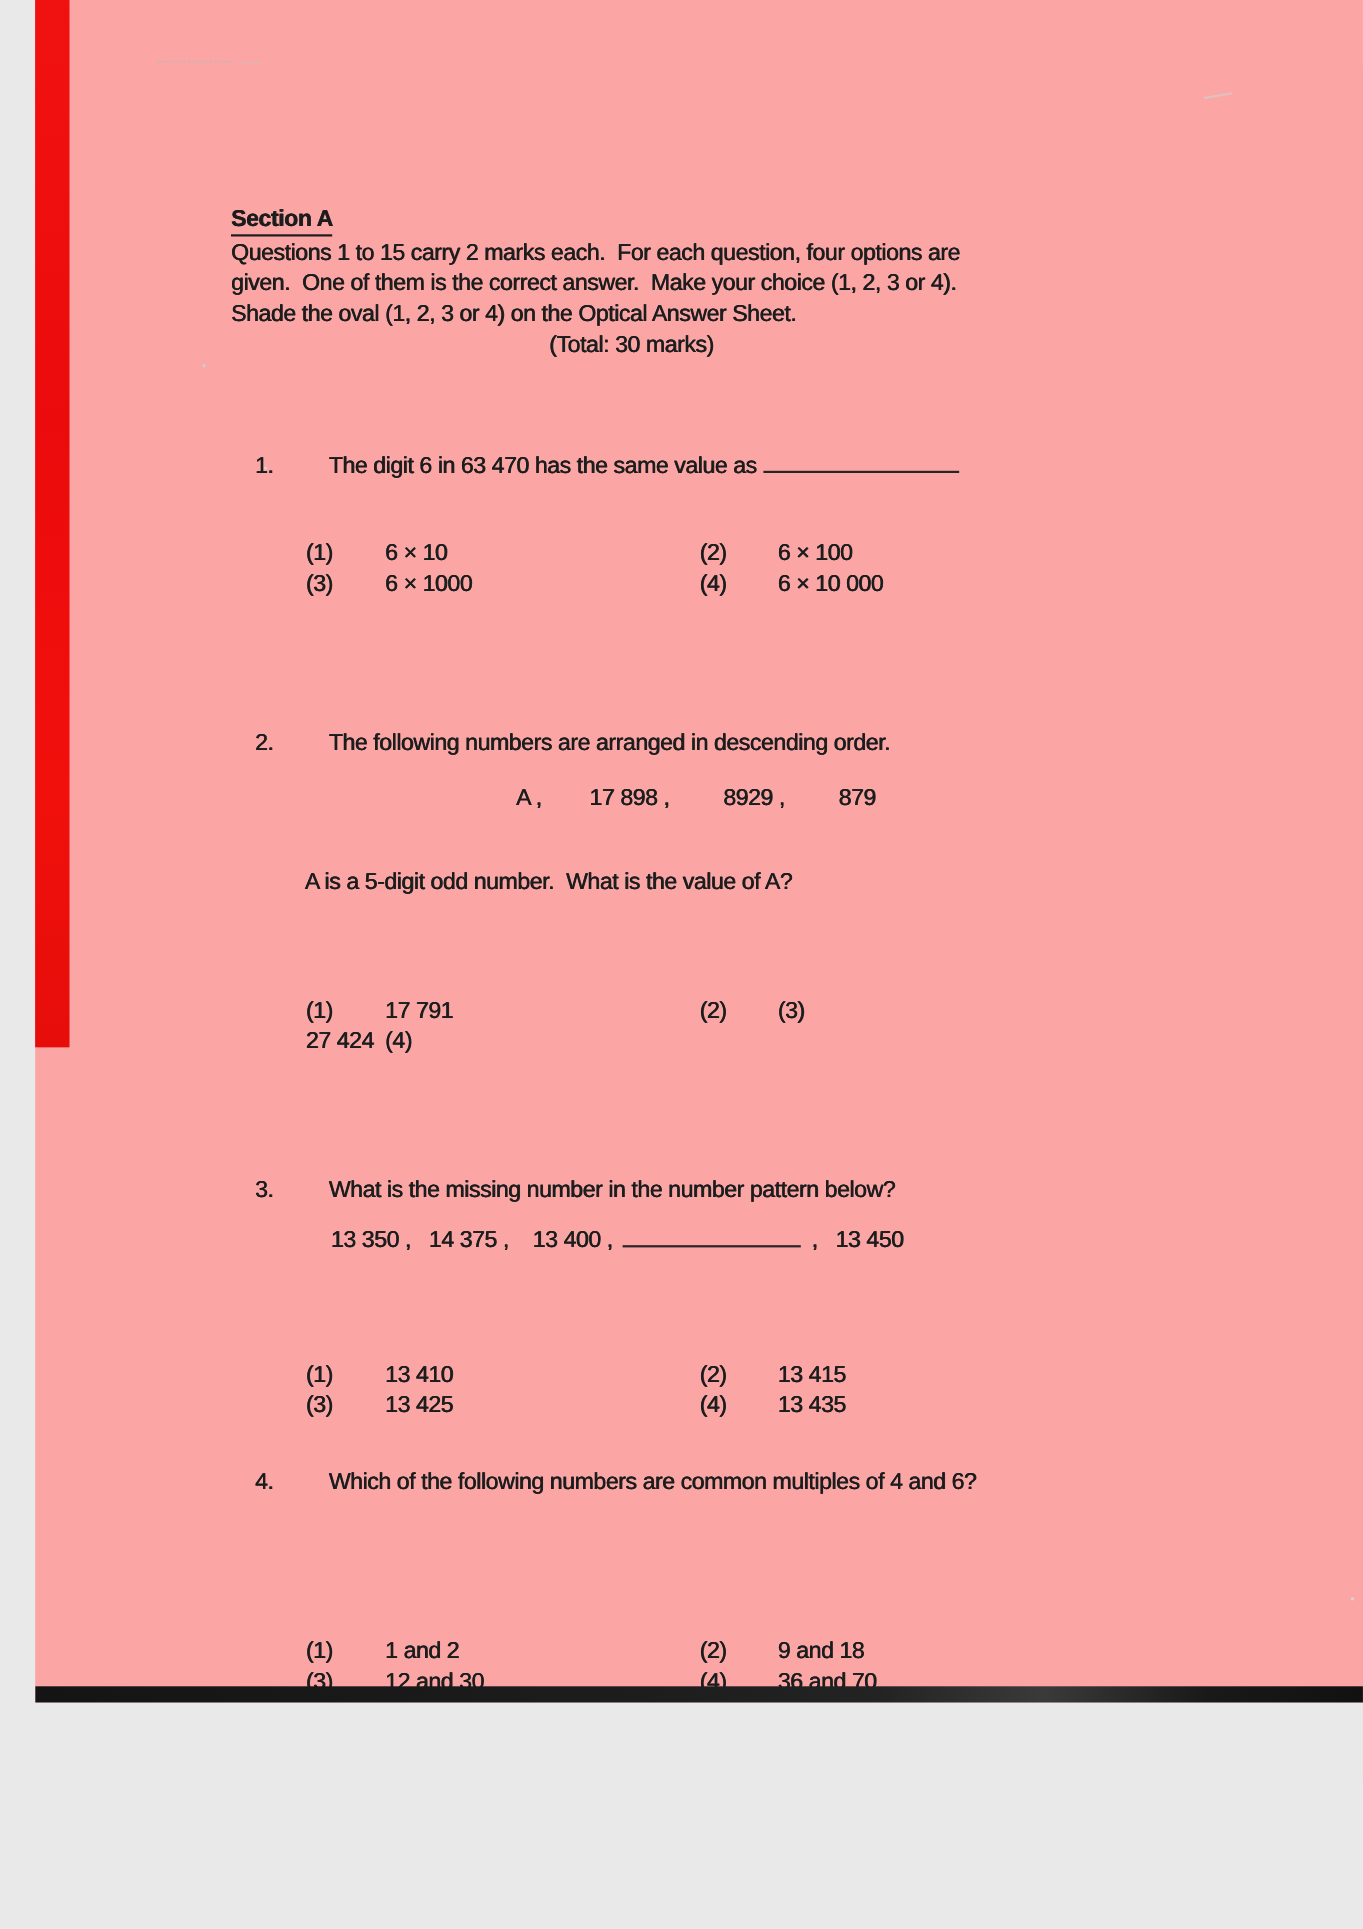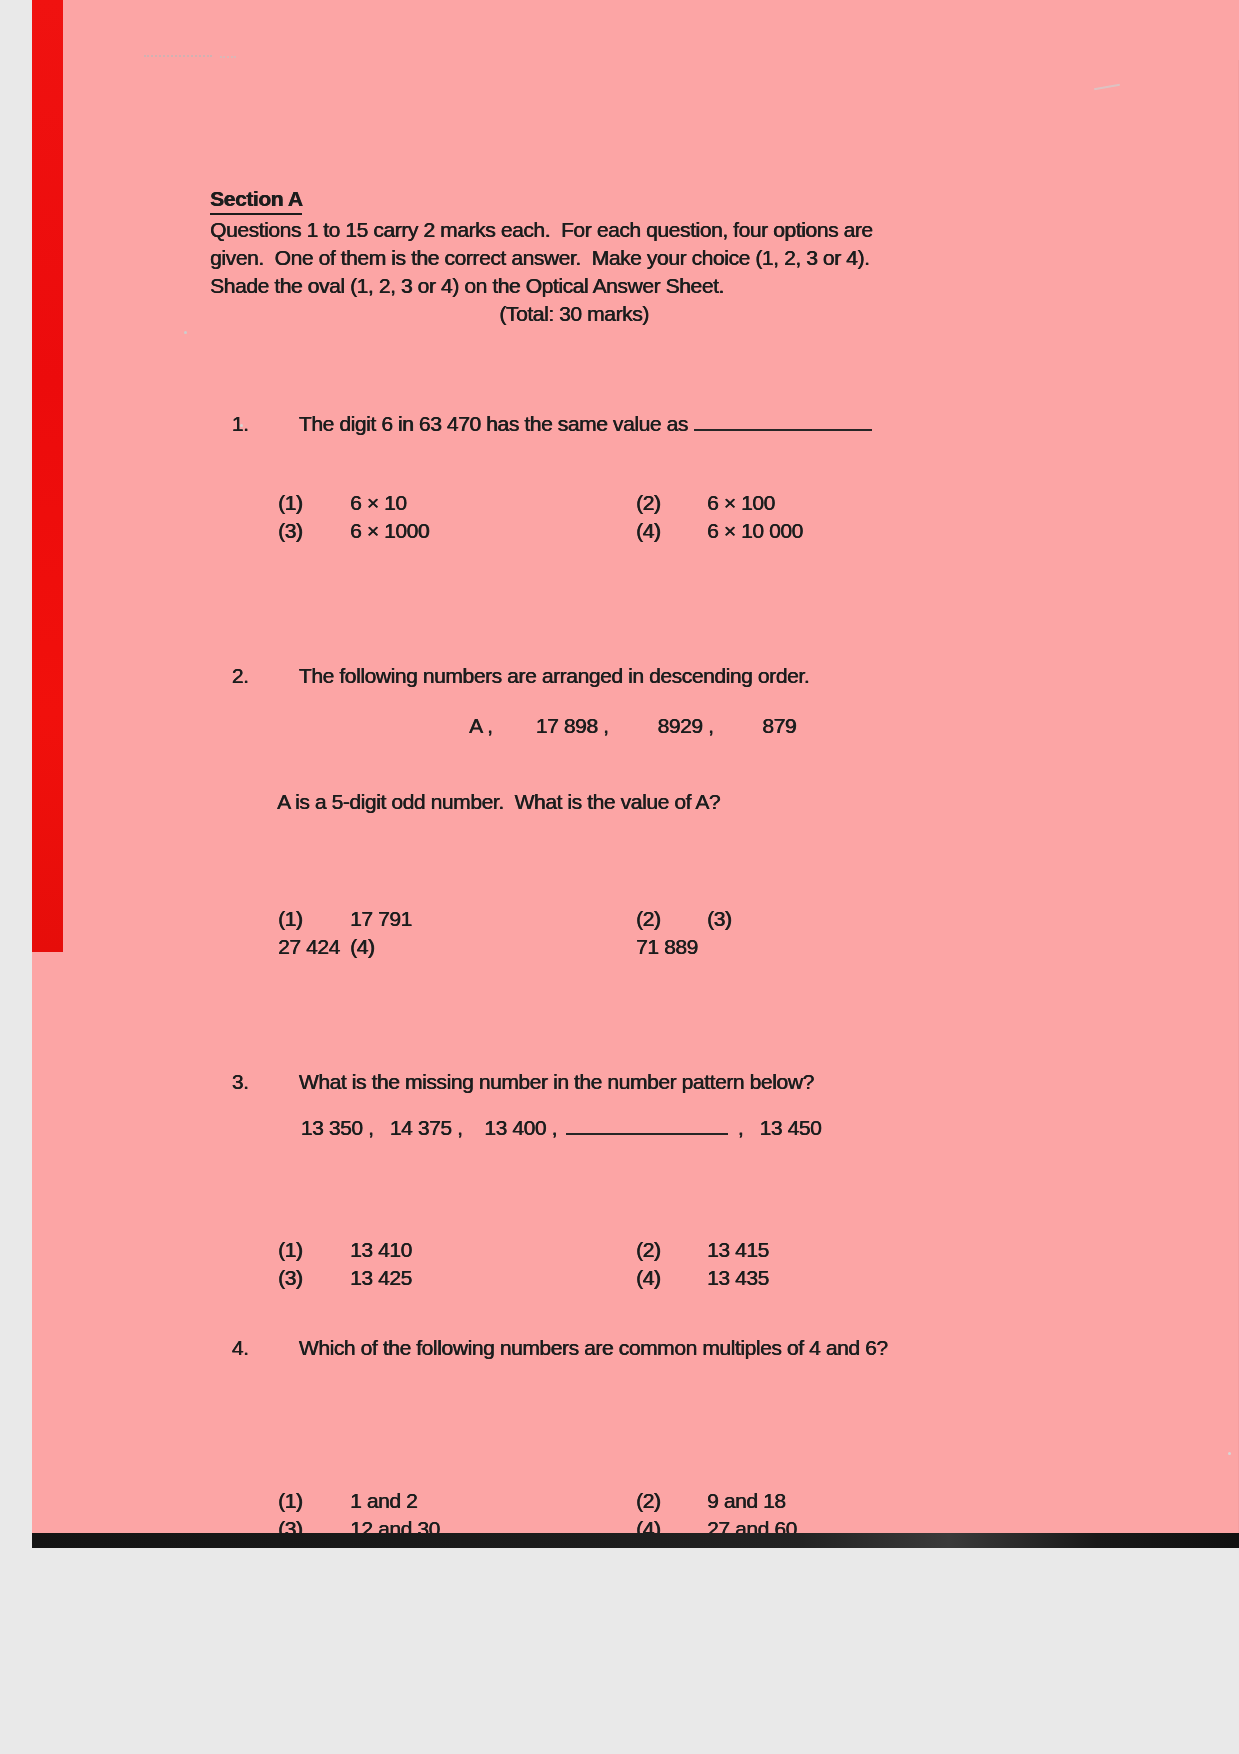--- a/index.html
+++ b/index.html
@@ -119,21 +119,20 @@
   </div>
   <div class="abs txt seq">A ,        17 898 ,         8929 ,         879</div>
   <div class="abs txt subq">A is a 5-digit odd number.  What is the value of A?</div>
   <div class="options txt" style="top:905px">
     <span>(1)</span>
     <span>17 791</span>
     <span>(2)</span>
     <span>(3)</span>
     <span>27 424</span>
     <span>(4)</span>
-    <span>71 889</span>
   </div>
 
   <div class="abs txt qrow" style="top:1046px">
     <span class="qnum">3.</span><span>What is the missing number in the number pattern below?</span>
   </div>
   <div class="abs txt pattern">
     <span>13 350 ,   14 375 ,    13 400 , </span><span class="blank blank-q3"></span><span> ,   13 450</span>
   </div>
   <div class="options txt" style="top:1236px">
     <span>(1)</span>
@@ -150,21 +149,21 @@
     <span class="qnum">4.</span><span>Which of the following numbers are common multiples of 4 and 6?</span>
   </div>
   <div class="options txt" style="top:1487px">
     <span>(1)</span>
     <span>1 and 2</span>
     <span>(2)</span>
     <span>9 and 18</span>
     <span>(3)</span>
     <span>12 and 30</span>
     <span>(4)</span>
-    <span>27 and 60</span>
+    <span>36 and 70</span>
   </div>
 
   <div class="abs txt page-number">1</div>
 
   <div class="abs watermark">www.Band1.org</div>
 
   <div class="bottom-bar"></div>
 
 </div>
 

